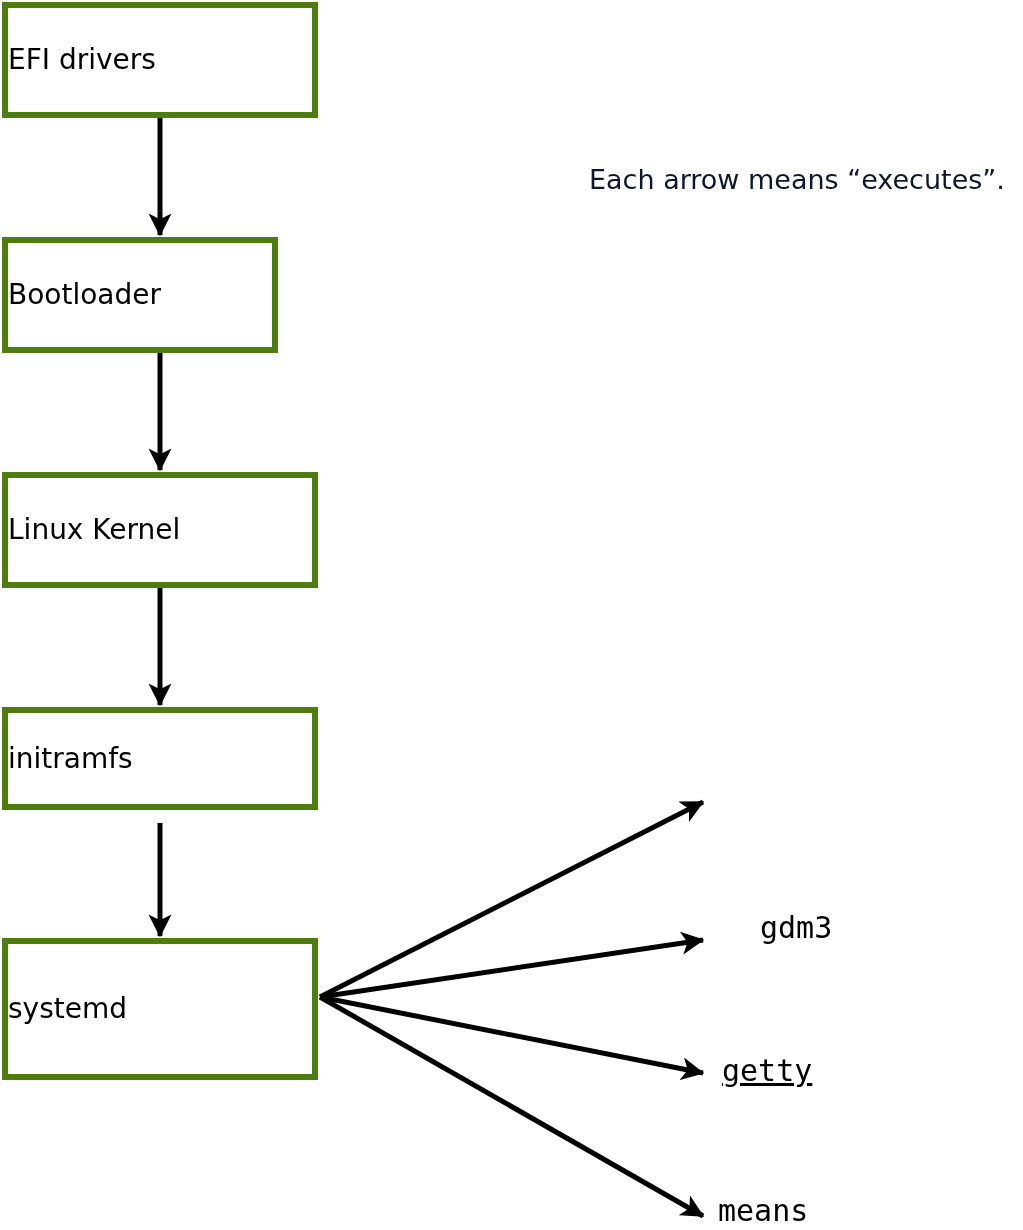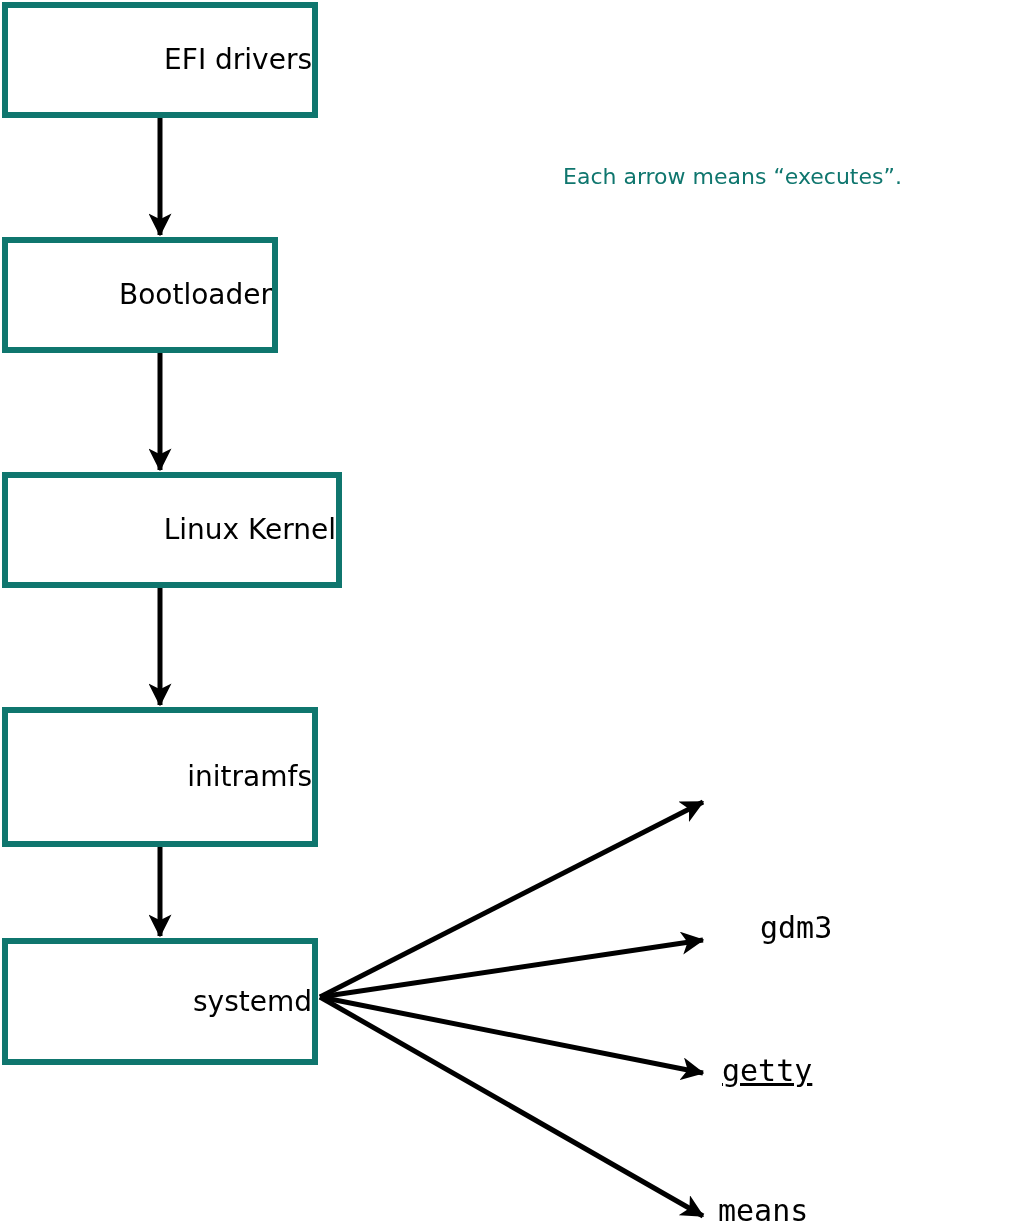--- a/index.html
+++ b/index.html
@@ -12,48 +12,49 @@
     position: relative;
     width: 1023px;
     height: 1230px;
     background: #ffffff;
     overflow: hidden;
     font-family: "DejaVu Sans", "Liberation Sans", sans-serif;
   }
   .node-box {
     position: absolute;
     box-sizing: border-box;
-    border: 6px solid #0f766e;
+    border: 6px solid #4d7c0f;
     background: #ffffff;
     display: flex;
     align-items: center;
-    justify-content: flex-end;
+    justify-content: flex-start;
   }
   .node-label {
     font-family: "DejaVu Sans", "Liberation Sans", sans-serif;
     font-size: 28px;
     color: #000000;
     line-height: 1;
     white-space: nowrap;
   }
   .leaf-label {
     position: absolute;
     font-family: "DejaVu Sans Mono", "Liberation Mono", monospace;
     font-size: 30px;
     color: #000000;
     line-height: 1;
     white-space: nowrap;
   }
   .note-text {
     position: absolute;
     font-family: "DejaVu Sans", "Liberation Sans", sans-serif;
-    font-size: 22px;
-    color: #0f766e;
+    font-size: 27px;
+    color: #0f172a;
     line-height: 1;
     white-space: nowrap;
+    margin-left: 26px;
   }
   #edges {
     position: absolute;
     left: 0;
     top: 0;
     width: 1023px;
     height: 1230px;
     pointer-events: none;
   }
 </style>
@@ -84,29 +85,29 @@
   </svg>
 
   <div class="node-box" style="left: 2px; top: 2px; width: 316px; height: 116px;">
     <span class="node-label">EFI drivers</span>
   </div>
 
   <div class="node-box" style="left: 2px; top: 237px; width: 276px; height: 116px;">
     <span class="node-label">Bootloader</span>
   </div>
 
-  <div class="node-box" style="left: 2px; top: 472px; width: 340px; height: 116px;">
+  <div class="node-box" style="left: 2px; top: 472px; width: 316px; height: 116px;">
     <span class="node-label">Linux Kernel</span>
   </div>
 
-  <div class="node-box" style="left: 2px; top: 707px; width: 316px; height: 140px; padding-left: 22px;">
+  <div class="node-box" style="left: 2px; top: 707px; width: 316px; height: 103px;">
     <span class="node-label">initramfs</span>
   </div>
 
-  <div class="node-box" style="left: 2px; top: 938px; width: 316px; height: 127px;">
+  <div class="node-box" style="left: 2px; top: 938px; width: 316px; height: 142px;">
     <span class="node-label">systemd</span>
   </div>
 
 
   <div class="leaf-label" style="left: 760px; top: 913px;">gdm3</div>
 
   <div class="leaf-label" style="left: 722px; top: 1056px; text-decoration: underline;">getty</div>
 
   <div class="leaf-label" style="left: 718px; top: 1196px;">means</div>
 

